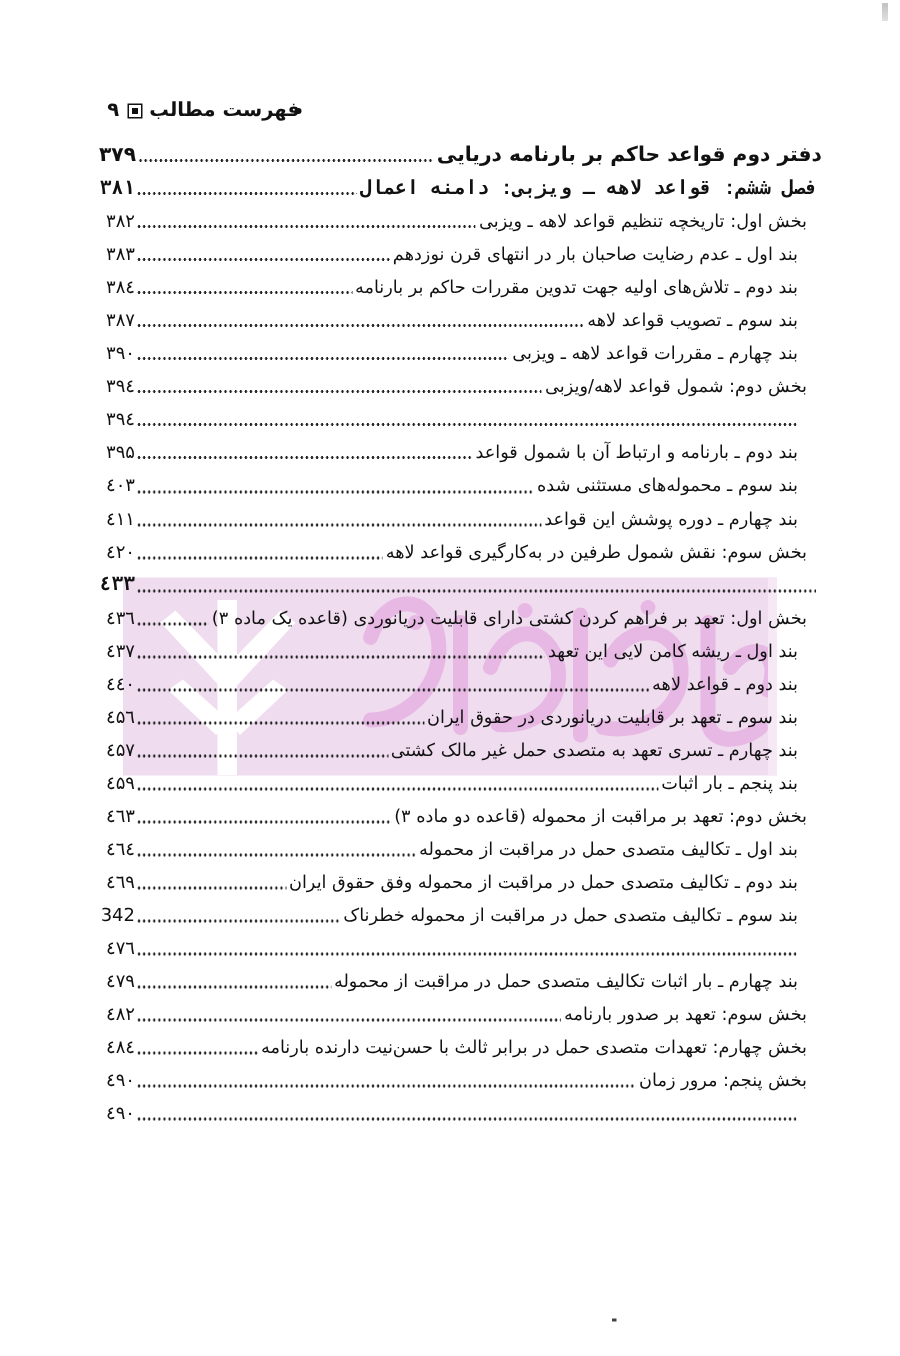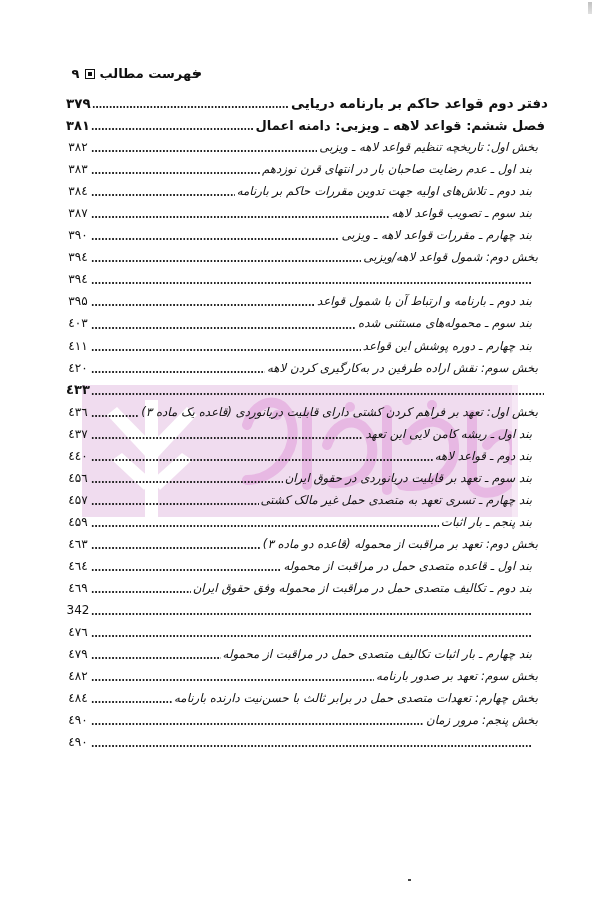--- a/index.html
+++ b/index.html
@@ -104,29 +104,29 @@
       background-size: 3.4px 2px;
       background-repeat: repeat-x;
       background-position: left center;
       min-width: 10px;
     }
     .toc-row .page-num {
       flex: 0 0 auto;
       direction: rtl;
       font-size: 12px;
       min-width: 24px;
-      text-align: center;
+      text-align: right;
     }
     .lvl-0 { padding-right: 0px; }
     .lvl-0 .title, .lvl-0 .page-num { font-weight: bold; font-size: 13.5px; }
     .lvl-1 { padding-right: 3px; }
-    .lvl-1 .title, .lvl-1 .page-num { font-weight: bold; font-size: 13px; }
+    .lvl-1 .title, .lvl-1 .page-num { font-weight: bold; font-size: 13px; font-family: Liberation Mono, monospace; }
     .lvl-2 { padding-right: 10px; }
     .lvl-3 { padding-right: 16px; }
-    .lvl-2 .title, .lvl-3 .title { font-size: 11.8px; font-style: italic; }
+    .lvl-2 .title, .lvl-3 .title { font-size: 11.8px; }
 
     .bottom-dot {
       position: absolute;
       left: 408px;
       top: 879px;
       width: 3px; height: 2px;
       background: #444;
     }
   </style>
 </head>
@@ -224,21 +224,21 @@
     <span class="title">بند سوم ـ محموله‌های مستثنی شده</span>
     <span class="leader"></span>
     <span class="page-num">٤۰۳</span>
   </div>
       <div class="toc-row lvl-3">
     <span class="title">بند چهارم ـ دوره پوشش این قواعد</span>
     <span class="leader"></span>
     <span class="page-num">٤۱۱</span>
   </div>
       <div class="toc-row lvl-2">
-    <span class="title">بخش سوم: نقش اراده طرفین در به‌کارگیری کردن لاهه</span>
+    <span class="title">بخش سوم: نقش شمول طرفین در به‌کارگیری قواعد لاهه</span>
     <span class="leader"></span>
     <span class="page-num">٤۲۰</span>
   </div>
       <div class="toc-row lvl-1">
     <span class="leader"></span>
     <span class="page-num">٤۳۳</span>
   </div>
       <div class="toc-row lvl-2">
     <span class="title">بخش اول: تعهد بر فراهم کردن کشتی دارای قابلیت دریانوردی (قاعده یک ماده ۳)</span>
     <span class="leader"></span>
@@ -268,30 +268,31 @@
     <span class="title">بند پنجم ـ بار اثبات</span>
     <span class="leader"></span>
     <span class="page-num">٤۵۹</span>
   </div>
       <div class="toc-row lvl-2">
     <span class="title">بخش دوم: تعهد بر مراقبت از محموله (قاعده دو ماده ۳)</span>
     <span class="leader"></span>
     <span class="page-num">٤٦۳</span>
   </div>
       <div class="toc-row lvl-3">
-    <span class="title">بند اول ـ قاعده متصدی حمل در مراقبت از محموله</span>
+    <span class="title">بند اول ـ تکالیف متصدی حمل در مراقبت از محموله</span>
     <span class="leader"></span>
     <span class="page-num">٤٦٤</span>
   </div>
       <div class="toc-row lvl-3">
     <span class="title">بند دوم ـ تکالیف متصدی حمل در مراقبت از محموله وفق حقوق ایران</span>
     <span class="leader"></span>
     <span class="page-num">٤٦۹</span>
   </div>
       <div class="toc-row lvl-3">
+    <span class="title">بند سوم ـ تکالیف متصدی حمل در مراقبت از محموله خطرناک</span>
     <span class="leader"></span>
     <span class="page-num">342</span>
   </div>
       <div class="toc-row lvl-3">
     <span class="leader"></span>
     <span class="page-num">٤۷٦</span>
   </div>
       <div class="toc-row lvl-3">
     <span class="title">بند چهارم ـ بار اثبات تکالیف متصدی حمل در مراقبت از محموله</span>
     <span class="leader"></span>

